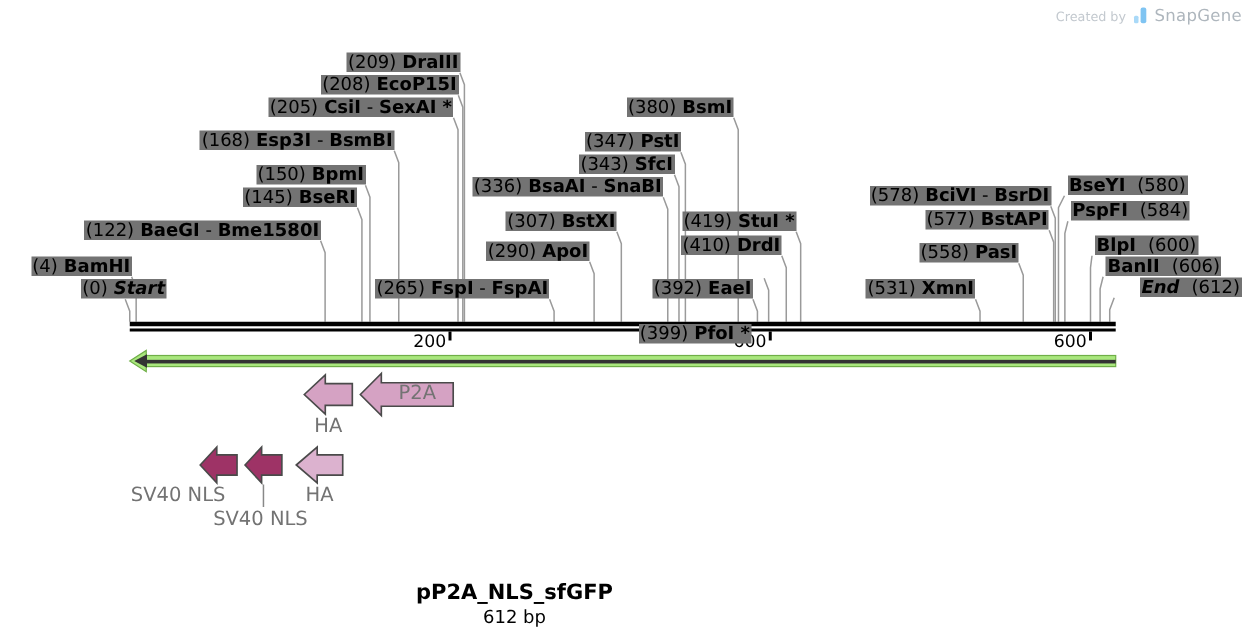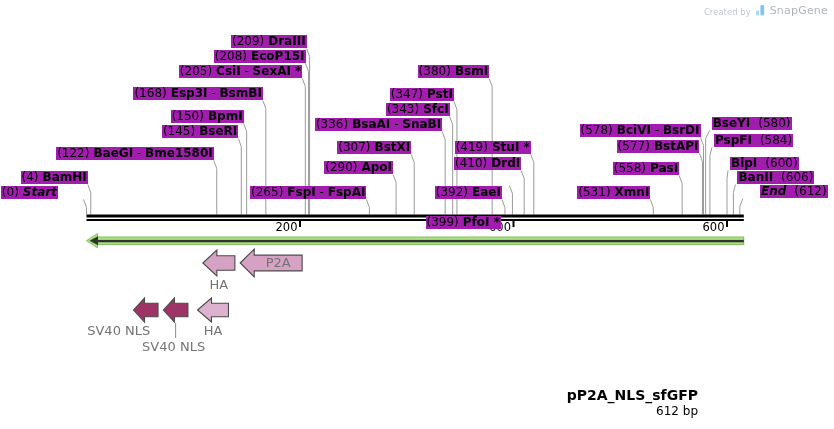--- a/index.html
+++ b/index.html
@@ -5,29 +5,29 @@
   html,body{margin:0;padding:0}
   body{
     width:834px;height:429px;background:#ffffff;position:relative;overflow:hidden;
     font-family:"DejaVu Sans", sans-serif;
   }
   #watermark{position:absolute;top:4px;right:6px;display:flex;align-items:flex-end;gap:4px}
   #watermark .created{font-size:8.5px;color:#c3c9cf}
   #watermark .brand{font-size:11px;color:#aeb6bd;letter-spacing:.2px}
   .site-label{
     position:absolute;white-space:nowrap;font-size:12px;line-height:13px;color:#000;
-    background:#a21caf;padding:0 1px;
+    background:#737373;padding:0 1px;
   }
   .site-label b{font-weight:700}
   .site-label .it{font-style:italic}
   .site-label .pos{font-weight:400;margin-right:4px}
   .site-label .pos-r{font-weight:400;margin-left:8px}
   .tick-label{position:absolute;font-size:11.5px;line-height:12px;color:#000;white-space:nowrap}
   .feat-label{position:absolute;font-size:13px;line-height:14px;color:#737373;white-space:nowrap;transform:translateX(-50%)}
-  #title-block{position:absolute;left:12px;top:387px;width:686px;text-align:right}
+  #title-block{position:absolute;left:0;top:387px;width:686px;text-align:center}
   #plasmid-title{font-size:14px;font-weight:700;line-height:16px}
   #plasmid-length{font-size:12px;line-height:14px;margin-top:1px}
   svg{display:block}
 </style>
 </head>
 <body>
 
 <div id="watermark">
   <span class="created">Created by</span>
   <svg width="11" height="13" viewBox="0 0 11 13">
@@ -86,21 +86,21 @@
 
 <div id="labels">
     <div class="tick-label" style="top: 221px; right: 536.5px;">200</div>
     <div class="tick-label" style="top: 221px; right: 323px;">600</div>
     <div class="tick-label" style="top: 221px; right: 109.5px;">600</div>
     <div class="feat-label" style="left: 278.178px; top: 255.5px;">P2A</div>
     <div class="feat-label" style="left: 218.87px; top: 278px;">HA</div>
     <div class="feat-label" style="left: 118.746px; top: 324px;">SV40 NLS</div>
     <div class="feat-label" style="left: 173.636px; top: 340px;">SV40 NLS</div>
     <div class="feat-label" style="left: 212.999px; top: 324px;">HA</div>
-    <div class="site-label" style="top: 186px; right: 776px; margin-left: 13px;"><span class="pos">(0)</span><b class="it">Start</b></div>
+    <div class="site-label" style="top: 186px; right: 723px; margin-left: 13px;"><span class="pos">(0)</span><b class="it">Start</b></div>
     <div class="site-label" style="top: 171px; right: 746.23px;"><span class="pos">(4)</span><b>BamHI</b></div>
     <div class="site-label" style="top: 147px; right: 620.265px;"><span class="pos">(122)</span><b>BaeGI</b> - <b>Bme1580I</b></div>
     <div class="site-label" style="top: 125px; right: 595.712px;"><span class="pos">(145)</span><b>BseRI</b></div>
     <div class="site-label" style="top: 110px; right: 590.375px;"><span class="pos">(150)</span><b>BpmI</b></div>
     <div class="site-label" style="top: 87px; right: 571.16px;"><span class="pos">(168)</span><b>Esp3I</b> - <b>BsmBI</b></div>
     <div class="site-label" style="top: 65px; right: 531.663px;"><span class="pos">(205)</span><b>CsiI</b> - <b>SexAI *</b></div>
     <div class="site-label" style="top: 50px; right: 528.46px; text-align: right;"><span class="pos">(208)</span><b>EcoP15I</b></div>
     <div class="site-label" style="top: 35px; right: 527.393px;"><span class="pos">(209)</span><b>DraIII</b></div>
     <div class="site-label" style="top: 186px; right: 467.613px;"><span class="pos">(265)</span><b>FspI</b> - <b>FspAI</b></div>
     <div class="site-label" style="top: 161px; right: 440.925px;"><span class="pos">(290)</span><b>ApoI</b></div>

